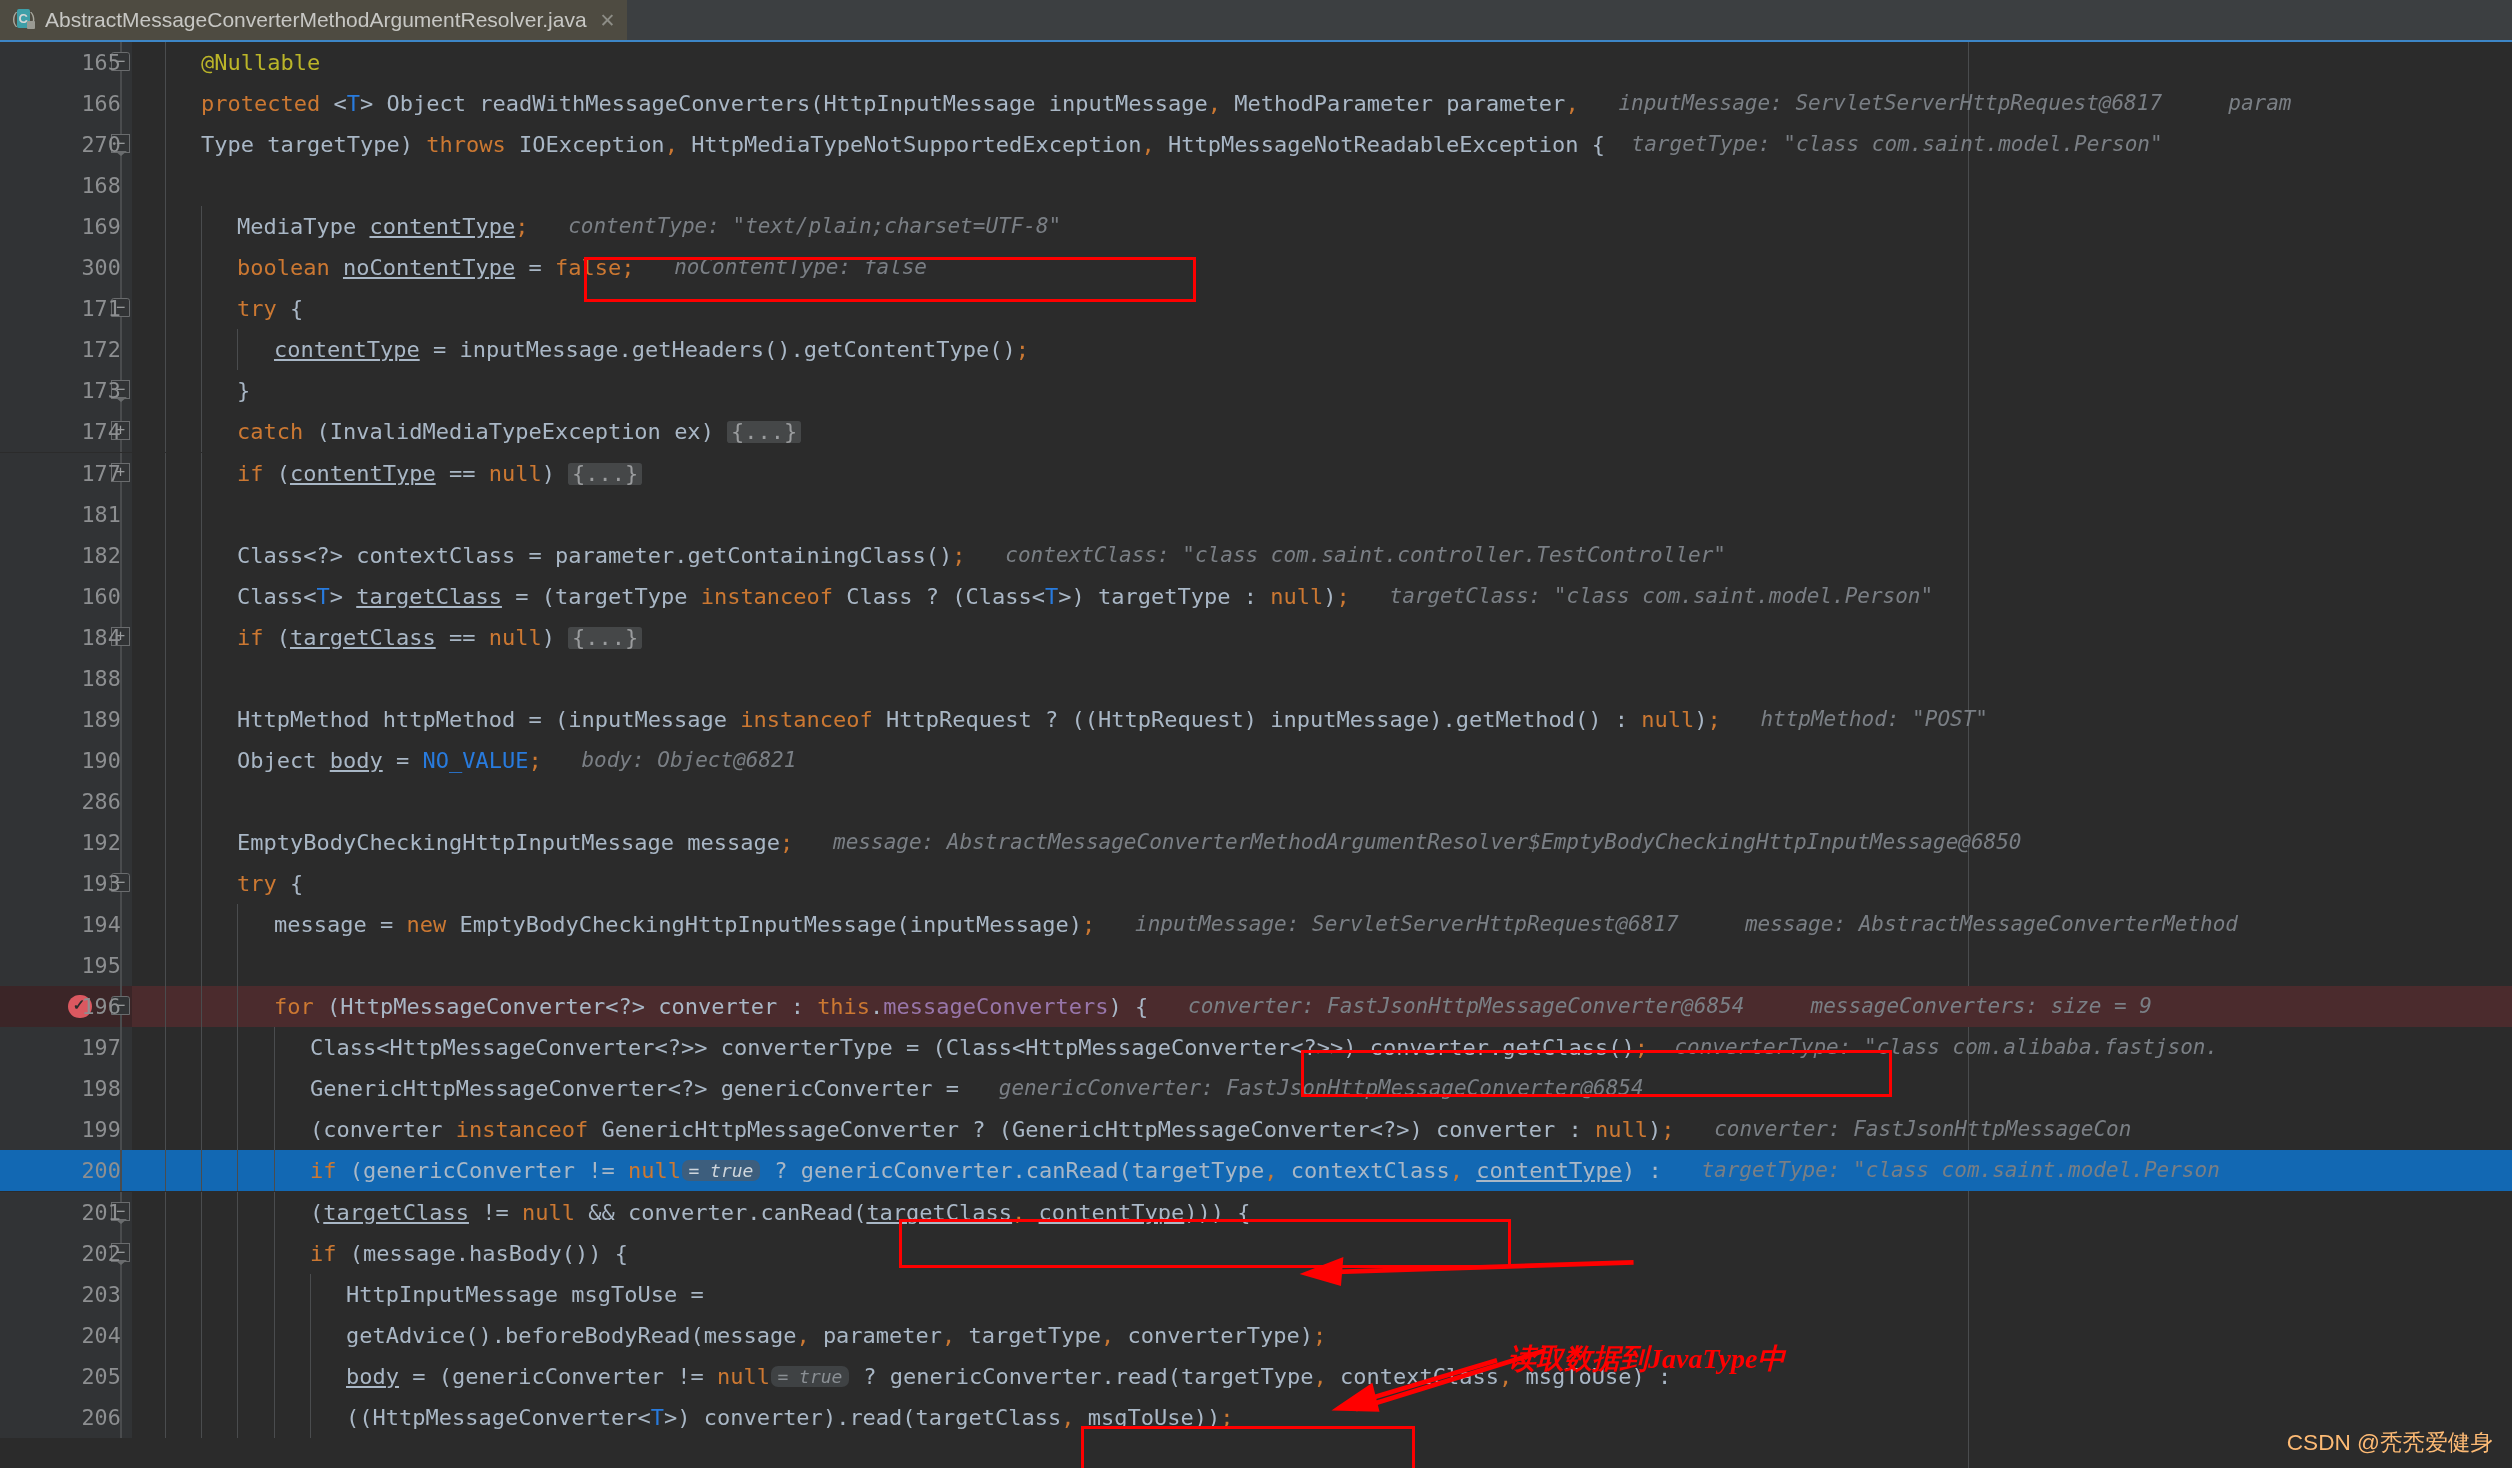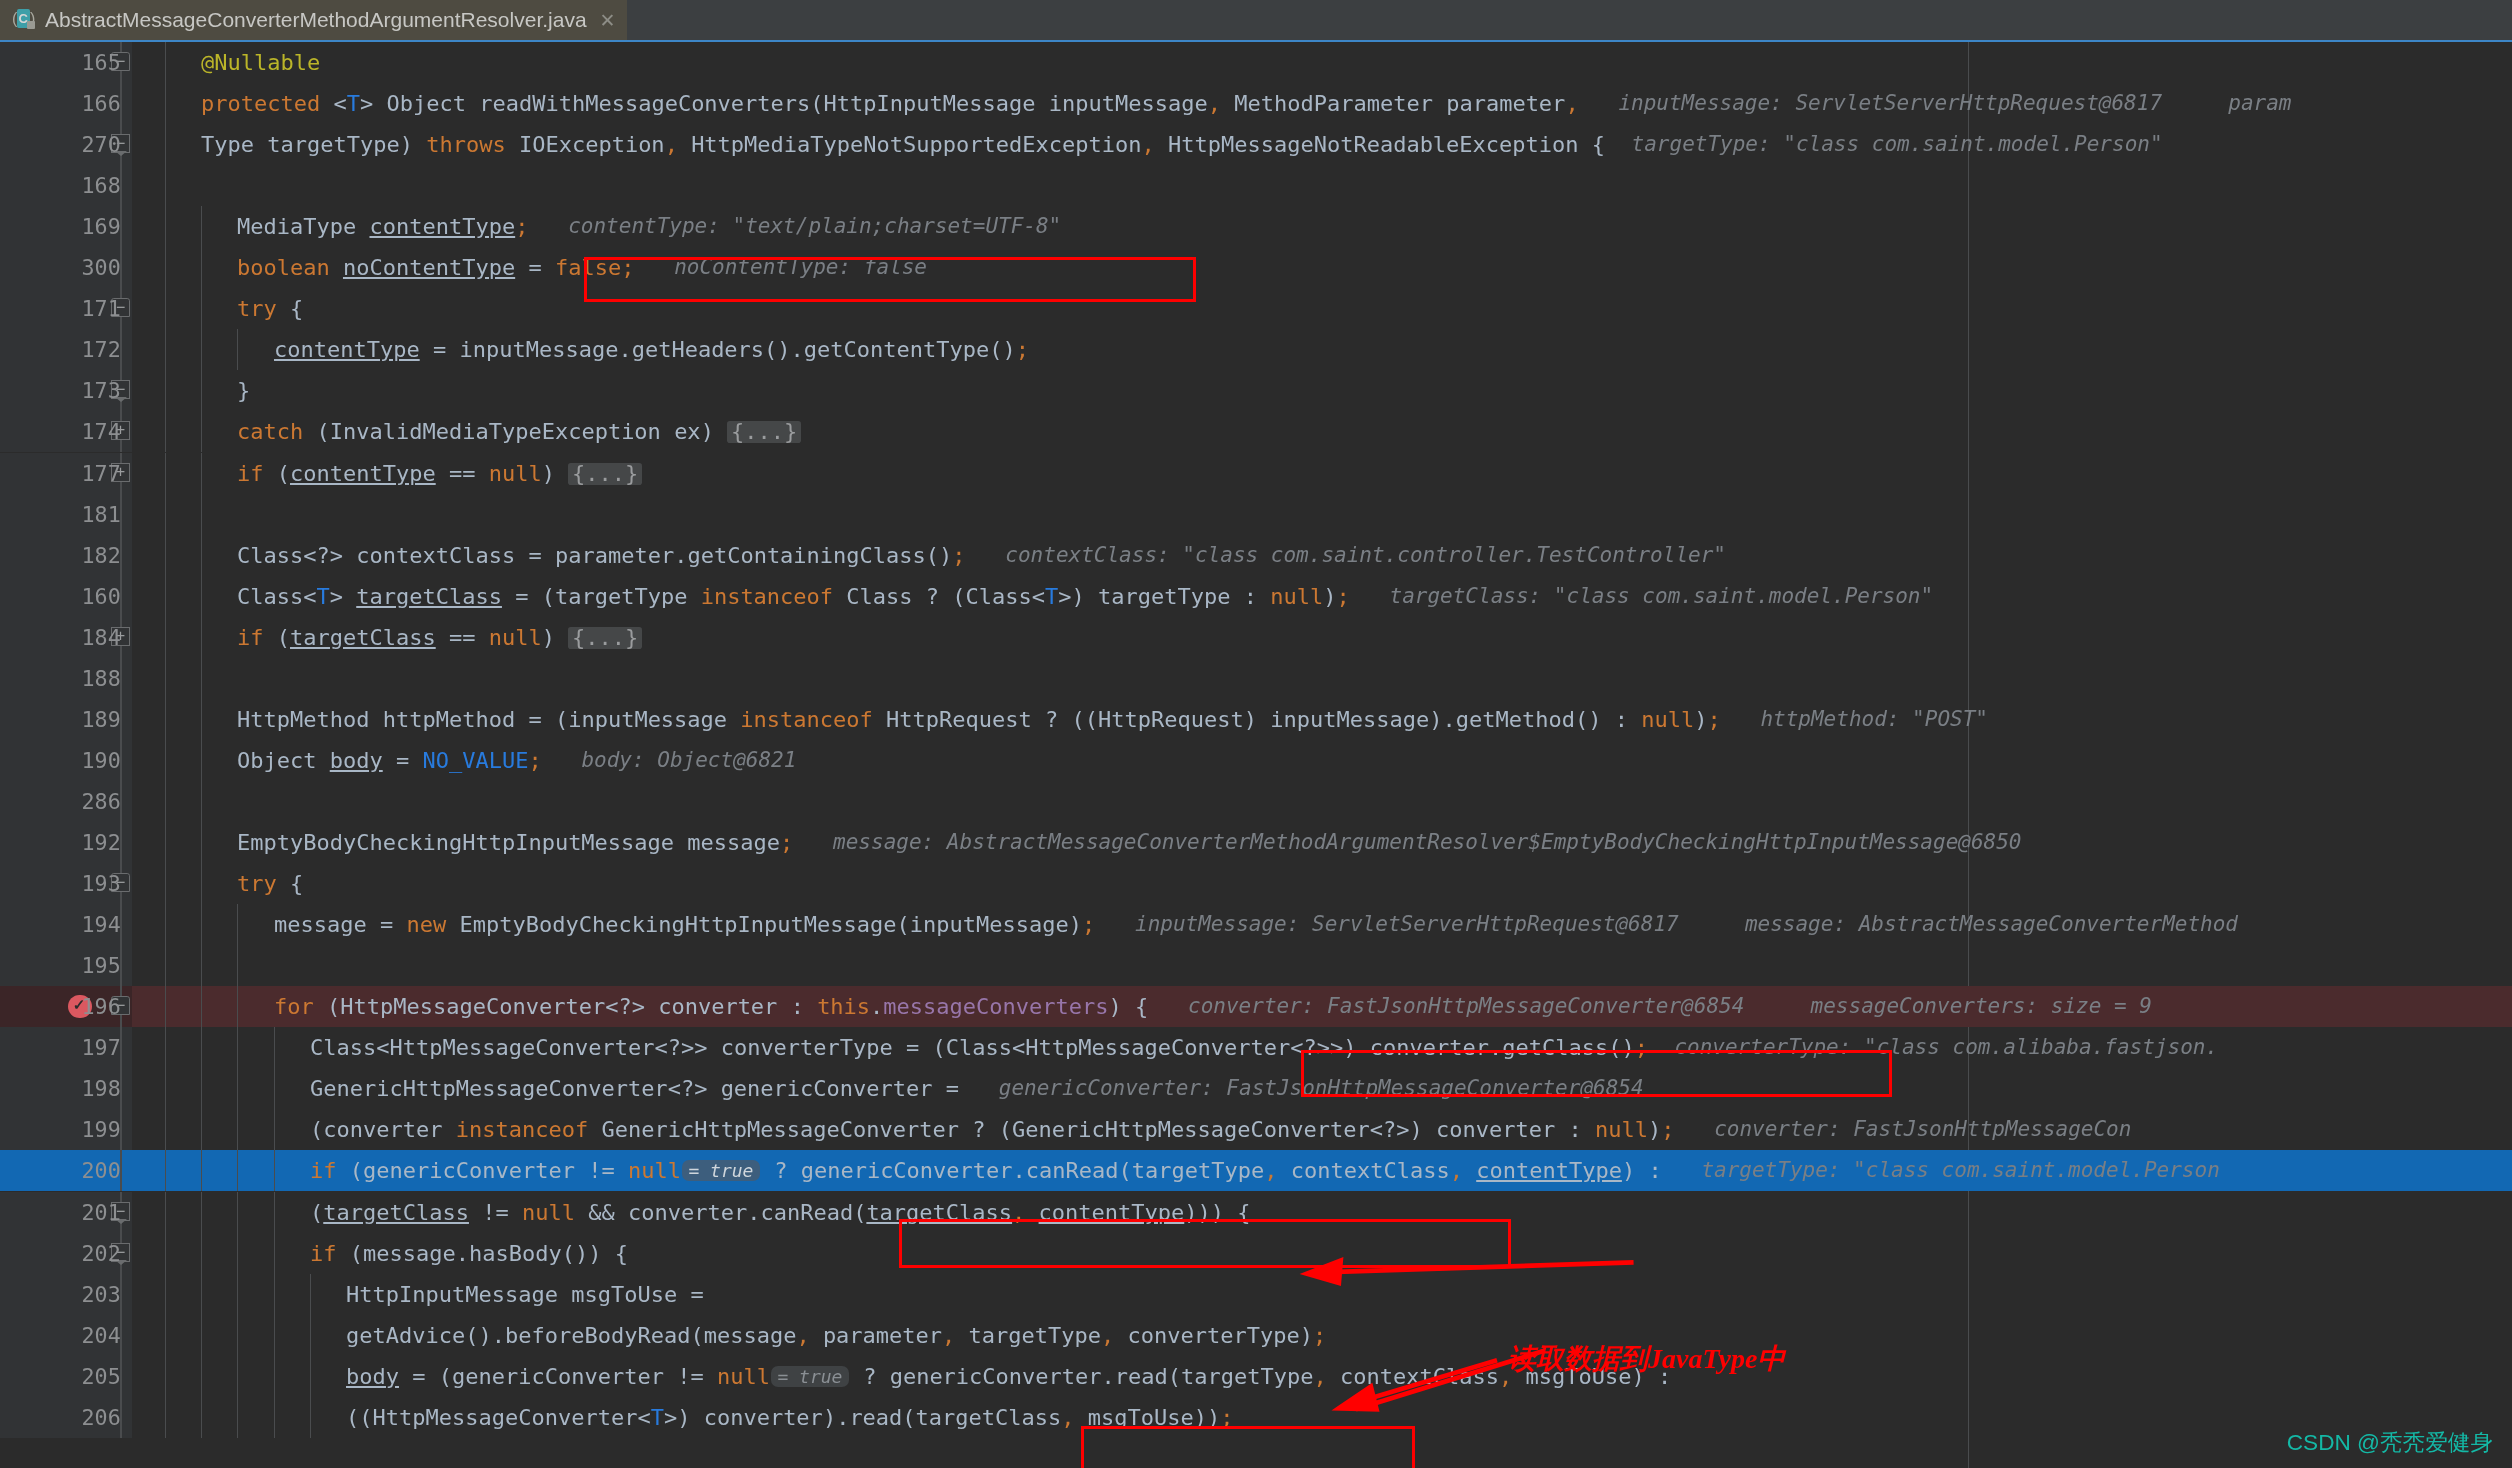--- a/index.html
+++ b/index.html
@@ -158,21 +158,21 @@
   .redtext{
     position:absolute; color:#ff0000; white-space:nowrap;
     font: italic 700 28px "Liberation Serif", serif;
   }
   svg.overlay{
     position:absolute; left:0; top:0; width:2512px; height:1469px;
     pointer-events:none;
   }
   #watermark{
     position:absolute; right:19px; bottom:11.3px;
-    color:#14b8a6; font:400 22.6px "Liberation Sans", sans-serif;
+    color:#fdba74; font:400 22.6px "Liberation Sans", sans-serif;
   }
 </style>
 </head>
 <body>
 
 <div id="tabbar">
   <div id="tab-underline-rest"></div>
   <div class="tab" id="tab0">
     <span class="tab-icon">
       <span class="c-paren-l">(</span>

